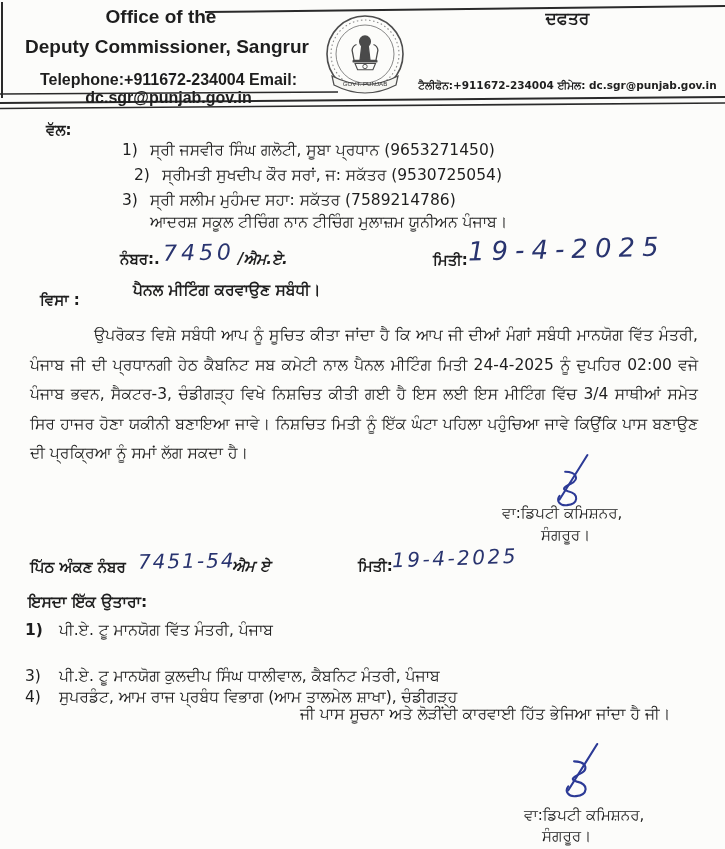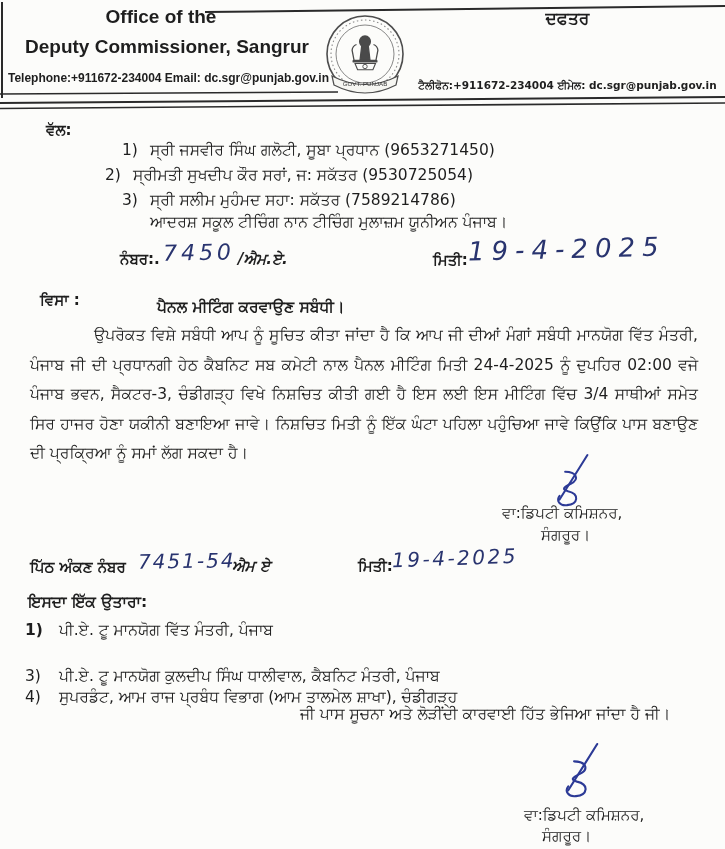--- a/index.html
+++ b/index.html
@@ -8,21 +8,21 @@
     background:#fcfcfa;color:#1e1e1e;overflow:hidden;
     font-family:"DejaVu Sans","Liberation Sans",sans-serif;
   }
   .abs{position:absolute;}
   .b{font-weight:bold;}
   .it{font-style:italic;}
   .c{text-align:center;}
   
   .hdr-en1{top:6px;left:0;width:322px;font-family:"Liberation Sans",sans-serif;font-size:19px;font-weight:bold;}
   .hdr-en2{top:36px;left:0;width:334px;font-family:"Liberation Sans",sans-serif;font-size:19px;font-weight:bold;}
-  .hdr-en3{top:71px;left:4px;width:329px;font-family:"Liberation Sans",sans-serif;font-size:12px;font-weight:bold;}
+  .hdr-en3{top:71px;left:4px;width:329px;font-family:"Liberation Sans",sans-serif;font-size:16px;font-weight:bold;}
   .hdr-pa1{top:8px;left:420px;width:295px;font-size:17px;font-weight:bold;}
   .hdr-pa2{top:30px;left:415px;width:305px;font-size:25px;font-weight:bold;}
   .hdr-pa3{top:79px;left:415px;width:305px;font-size:10.5px;font-weight:bold;}
   .emblem{top:13px;left:324px;width:82px;height:88px;}
   
   .lbl{font-weight:bold;font-size:15px;}
   .hand{color:#29346f;font-style:italic;display:inline-block;}
   .hand-num{font-size:22px;letter-spacing:4px;transform:rotate(-1deg);}
   .hand-date1{font-size:26px;letter-spacing:7px;transform:rotate(-1.5deg);}
   .hand-num2{font-size:20px;letter-spacing:2px;transform:rotate(-1deg);}
@@ -72,36 +72,36 @@
   </div>
 
   <div class="abs hdr-pa1 c">ਦਫਤਰ</div>
   <div class="abs hdr-pa3 c">ਟੈਲੀਫੋਨ:+911672-234004 ਈਮੇਲ: dc.sgr@punjab.gov.in</div>
 
   <div class="abs lbl" style="top:121px;left:46px;">ਵੱਲ:</div>
 
   <div class="abs" style="top:140px;left:122px;">
     <span class="addr-num">1)</span><span class="addr-text">ਸ੍ਰੀ ਜਸਵੀਰ ਸਿੰਘ ਗਲੋਟੀ, ਸੂਬਾ ਪ੍ਰਧਾਨ (9653271450)</span>
   </div>
-  <div class="abs" style="top:165px;left:105px;">
+  <div class="abs" style="top:165px;left:134px;">
     <span class="addr-num">2)</span><span class="addr-text">ਸ੍ਰੀਮਤੀ ਸੁਖਦੀਪ ਕੌਰ ਸਰਾਂ, ਜ: ਸਕੱਤਰ (9530725054)</span>
   </div>
   <div class="abs" style="top:190px;left:122px;">
     <span class="addr-num">3)</span><span class="addr-text">ਸ੍ਰੀ ਸਲੀਮ ਮੁਹੰਮਦ ਸਹਾ: ਸਕੱਤਰ (7589214786)</span>
   </div>
   <div class="abs addr-text" style="top:213px;left:150px;">ਆਦਰਸ਼ ਸਕੂਲ ਟੀਚਿੰਗ ਨਾਨ ਟੀਚਿੰਗ ਮੁਲਾਜ਼ਮ ਯੂਨੀਅਨ ਪੰਜਾਬ।</div>
 
   <div class="abs lbl" style="top:250px;left:120px;">ਨੰਬਰ:.</div>
   <div class="abs hand hand-num" style="top:240px;left:163px;">7450</div>
   <div class="abs lbl it" style="top:250px;left:238px;">/ਐਮ.ਏ.</div>
   <div class="abs lbl" style="top:251px;left:433px;">ਮਿਤੀ:</div>
   <div class="abs hand hand-date1" style="top:234px;left:468px;">19-4-2025</div>
 
   <div class="abs lbl" style="top:291px;left:40px;">ਵਿਸਾ :</div>
-  <div class="abs lbl" style="top:298px;left:133px;font-size:15.5px;margin-left:24px;">ਪੈਨਲ ਮੀਟਿੰਗ ਕਰਵਾਉਣ ਸਬੰਧੀ।</div>
+  <div class="abs lbl" style="top:281px;left:133px;font-size:15.5px;">ਪੈਨਲ ਮੀਟਿੰਗ ਕਰਵਾਉਣ ਸਬੰਧੀ।</div>
 
   <div class="abs para">ਉਪਰੋਕਤ ਵਿਸ਼ੇ ਸਬੰਧੀ ਆਪ ਨੂੰ ਸੂਚਿਤ ਕੀਤਾ ਜਾਂਦਾ ਹੈ ਕਿ ਆਪ ਜੀ ਦੀਆਂ ਮੰਗਾਂ ਸਬੰਧੀ ਮਾਨਯੋਗ ਵਿੱਤ ਮੰਤਰੀ, ਪੰਜਾਬ ਜੀ ਦੀ ਪ੍ਰਧਾਨਗੀ ਹੇਠ ਕੈਬਨਿਟ ਸਬ ਕਮੇਟੀ ਨਾਲ ਪੈਨਲ ਮੀਟਿੰਗ ਮਿਤੀ 24-4-2025 ਨੂੰ ਦੁਪਹਿਰ 02:00 ਵਜੇ ਪੰਜਾਬ ਭਵਨ, ਸੈਕਟਰ-3, ਚੰਡੀਗੜ੍ਹ ਵਿਖੇ ਨਿਸ਼ਚਿਤ ਕੀਤੀ ਗਈ ਹੈ ਇਸ ਲਈ ਇਸ ਮੀਟਿੰਗ ਵਿੱਚ 3/4 ਸਾਥੀਆਂ ਸਮੇਤ ਸਿਰ ਹਾਜਰ ਹੋਣਾ ਯਕੀਨੀ ਬਣਾਇਆ ਜਾਵੇ। ਨਿਸ਼ਚਿਤ ਮਿਤੀ ਨੂੰ ਇੱਕ ਘੰਟਾ ਪਹਿਲਾ ਪਹੁੰਚਿਆ ਜਾਵੇ ਕਿਉਂਕਿ ਪਾਸ ਬਣਾਉਣ ਦੀ ਪ੍ਰਕ੍ਰਿਆ ਨੂੰ ਸਮਾਂ ਲੱਗ ਸਕਦਾ ਹੈ।</div>
 
   <div class="abs" style="top:452px;left:541px;width:52px;height:58px;">
     <svg width="52" height="58" viewBox="0 0 56 60" fill="none">
       <path d="M50 2 L20 50" stroke="#2c3a96" stroke-width="2.2" stroke-linecap="round"></path>
       <path d="M26 20 C38 20 42 28 32 33 C24 37 22 39 29 41 C42 44 40 55 28 56 C20 57 16 51 20 46" stroke="#2c3a96" stroke-width="2.2" stroke-linecap="round"></path>
     </svg>
   </div>
   <div class="abs sig-label" style="top:504px;left:502px;">ਵਾ:ਡਿਪਟੀ ਕਮਿਸ਼ਨਰ,</div>

